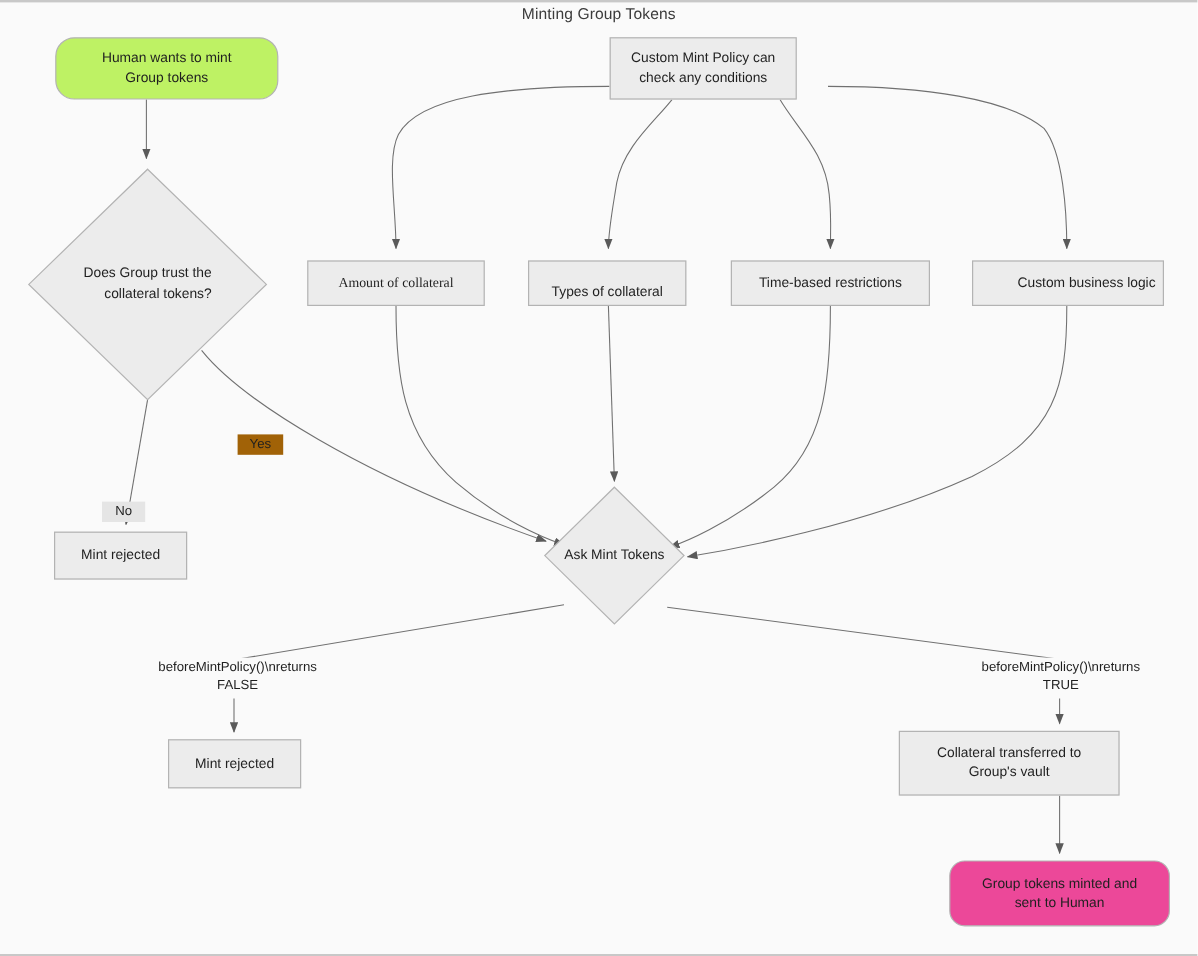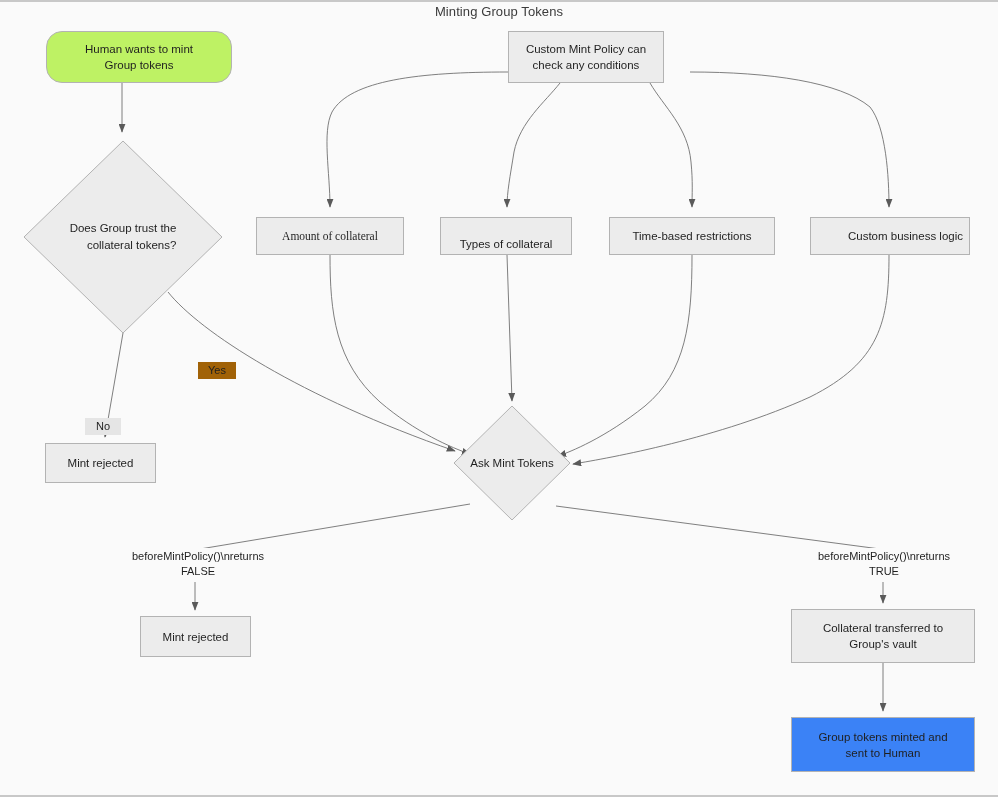--- a/index.html
+++ b/index.html
@@ -118,23 +118,23 @@
 check any conditions</span></div>
       <div class="diamond-label" style="left: 24px; top: 139px; width: 198px; height: 192px; display: flex; align-items: center; justify-content: center; transform: none; position: absolute; text-align: right;">Does Group trust the
 collateral tokens?</div>
       <div class="node" style="left: 256px; top: 215px; width: 148px; height: 38px; background: rgb(236, 236, 236); border-color: rgb(179, 179, 179); font-family: Liberation Serif, serif;"><span>Amount of collateral</span></div>
       <div class="node" style="left: 440px; top: 215px; width: 132px; height: 38px; background: rgb(236, 236, 236); border-color: rgb(179, 179, 179); align-items: flex-end;"><span>Types of collateral</span></div>
       <div class="node" style="left: 609px; top: 215px; width: 166px; height: 38px; background: rgb(236, 236, 236); border-color: rgb(179, 179, 179);"><span>Time-based restrictions</span></div>
       <div class="node" style="left: 810px; top: 215px; width: 160px; height: 38px; background: rgb(236, 236, 236); border-color: rgb(179, 179, 179); justify-content: flex-end;"><span>Custom business logic</span></div>
       <div class="node" style="left: 45px; top: 441px; width: 111px; height: 40px; background: rgb(236, 236, 236); border-color: rgb(179, 179, 179);"><span>Mint rejected</span></div>
       <div class="diamond-label" style="left: 454px; top: 404px; width: 116px; height: 114px; display: flex; align-items: center; justify-content: center; transform: none; position: absolute;">Ask Mint Tokens</div>
       <div class="node" style="left: 140px; top: 614px; width: 111px; height: 41px; background: rgb(236, 236, 236); border-color: rgb(179, 179, 179);"><span>Mint rejected</span></div>
-      <div class="node" style="left: 791px; top: 607px; width: 184px; height: 54px; background: rgb(236, 236, 236); border-color: rgb(179, 179, 179);"><span>Collateral transferred to
+      <div class="node" style="left: 749px; top: 607px; width: 184px; height: 54px; background: rgb(236, 236, 236); border-color: rgb(179, 179, 179);"><span>Collateral transferred to
 Group's vault</span></div>
-      <div class="node" style="left: 791px; top: 715px; width: 184px; height: 55px; background: #3b82f6; border-color: rgb(179, 179, 179);"><span>Group tokens minted and
+      <div class="node" style="left: 791px; top: 715px; width: 184px; height: 55px; background: #ec4899; border-color: rgb(179, 179, 179); border-radius: 13px;"><span>Group tokens minted and
 sent to Human</span></div>
     </div>
   <div id="labels-layer">
       <div class="edge-label" style="left: 85px; top: 380px; width: 30px; background: #e5e5e5; margin-top: 36px;">No</div>
       <div class="edge-label" style="left: 198px; top: 360px; width: 32px; background: #a16207;">Yes</div>
       <div class="edge-label" style="left: 122px; top: 546px; width: 146px; background: rgb(250, 250, 250);">beforeMintPolicy()\nreturns
 FALSE</div>
       <div class="edge-label" style="left: 808px; top: 546px; width: 146px; background: rgb(250, 250, 250);">beforeMintPolicy()\nreturns
 TRUE</div>
     </div>

